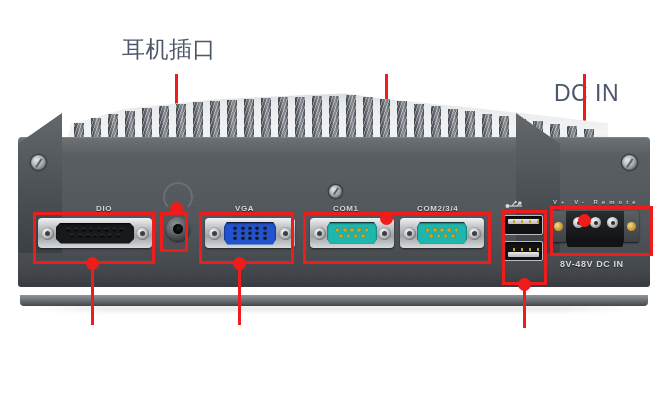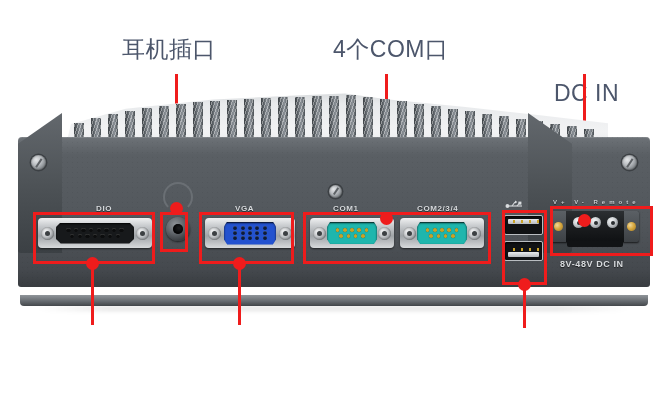--- a/index.html
+++ b/index.html
@@ -49,21 +49,20 @@
     background: transparent;
   }
 
   
   #device {
     position: absolute;
     left: 18px;
     top: 85px;
     width: 542px;
     height: 212px;
-    padding-left: 12px;
   }
 
   
   .heatsink {
     position: absolute;
     left: 42px;
     top: 0px;
     width: 548px;
     height: 85px;
     overflow: hidden;
@@ -361,21 +360,20 @@
     filter: blur(2px);
   }
 </style>
 </head>
 <body>
 
 <div id="stage">
 
   <div class="anno-label" style="left:122px; top:38px;">耳机插口</div>
 
-  <div class="anno-label" style="left:333px; top:38px;">4个COM口</div>
 
   <div class="anno-label" style="left:554px; top:38px;margin-top:44px;">DC IN</div>
 
   <div class="leader" style="left:175px; top:74px; height:132px;"></div>
   <div class="leader" style="left:385px; top:74px; height:140px;"></div>
   <div class="leader" style="left:583px; top:74px; height:144px;"></div>
 
   <div id="device">
 
     <div class="heatsink">

